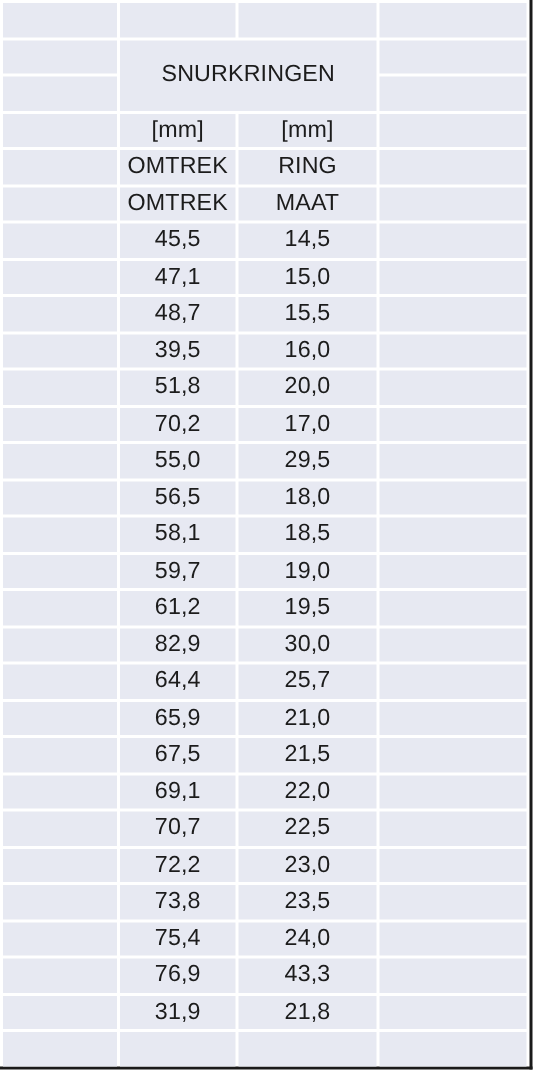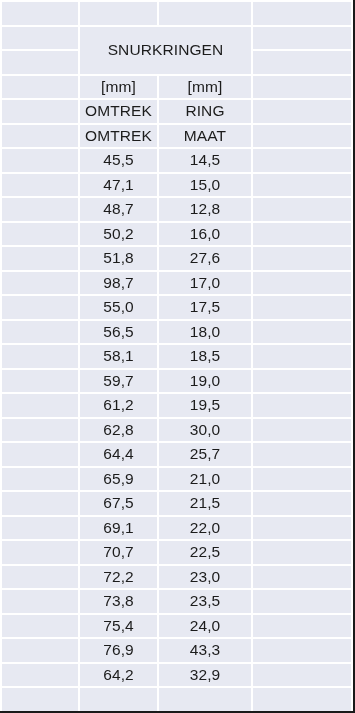--- a/index.html
+++ b/index.html
@@ -117,45 +117,45 @@
         </tr>
         <tr>
           <td class="blank"></td>
           <td>47,1</td>
           <td>15,0</td>
           <td class="blank"></td>
         </tr>
         <tr>
           <td class="blank"></td>
           <td>48,7</td>
-          <td>12,8</td>
-          <td class="blank"></td>
-        </tr>
-        <tr>
-          <td class="blank"></td>
-          <td>50,2</td>
+          <td>15,5</td>
+          <td class="blank"></td>
+        </tr>
+        <tr>
+          <td class="blank"></td>
+          <td>39,5</td>
           <td>16,0</td>
           <td class="blank"></td>
         </tr>
         <tr>
           <td class="blank"></td>
           <td>51,8</td>
-          <td>27,6</td>
-          <td class="blank"></td>
-        </tr>
-        <tr>
-          <td class="blank"></td>
-          <td>98,7</td>
+          <td>20,0</td>
+          <td class="blank"></td>
+        </tr>
+        <tr>
+          <td class="blank"></td>
+          <td>70,2</td>
           <td>17,0</td>
           <td class="blank"></td>
         </tr>
         <tr>
           <td class="blank"></td>
           <td>55,0</td>
-          <td>17,5</td>
+          <td>29,5</td>
           <td class="blank"></td>
         </tr>
         <tr>
           <td class="blank"></td>
           <td>56,5</td>
           <td>18,0</td>
           <td class="blank"></td>
         </tr>
         <tr>
           <td class="blank"></td>
@@ -170,21 +170,21 @@
           <td class="blank"></td>
         </tr>
         <tr>
           <td class="blank"></td>
           <td>61,2</td>
           <td>19,5</td>
           <td class="blank"></td>
         </tr>
         <tr>
           <td class="blank"></td>
-          <td>62,8</td>
+          <td>82,9</td>
           <td>30,0</td>
           <td class="blank"></td>
         </tr>
         <tr>
           <td class="blank"></td>
           <td>64,4</td>
           <td>25,7</td>
           <td class="blank"></td>
         </tr>
         <tr>
@@ -230,22 +230,22 @@
           <td class="blank"></td>
         </tr>
         <tr>
           <td class="blank"></td>
           <td>76,9</td>
           <td>43,3</td>
           <td class="blank"></td>
         </tr>
         <tr>
           <td class="blank"></td>
-          <td>64,2</td>
-          <td>32,9</td>
+          <td>31,9</td>
+          <td>21,8</td>
           <td class="blank"></td>
         </tr>
         <tr>
           <td class="blank"></td>
           <td class="blank"></td>
           <td class="blank"></td>
           <td class="blank"></td>
         </tr>
       </tbody>
   </table>

